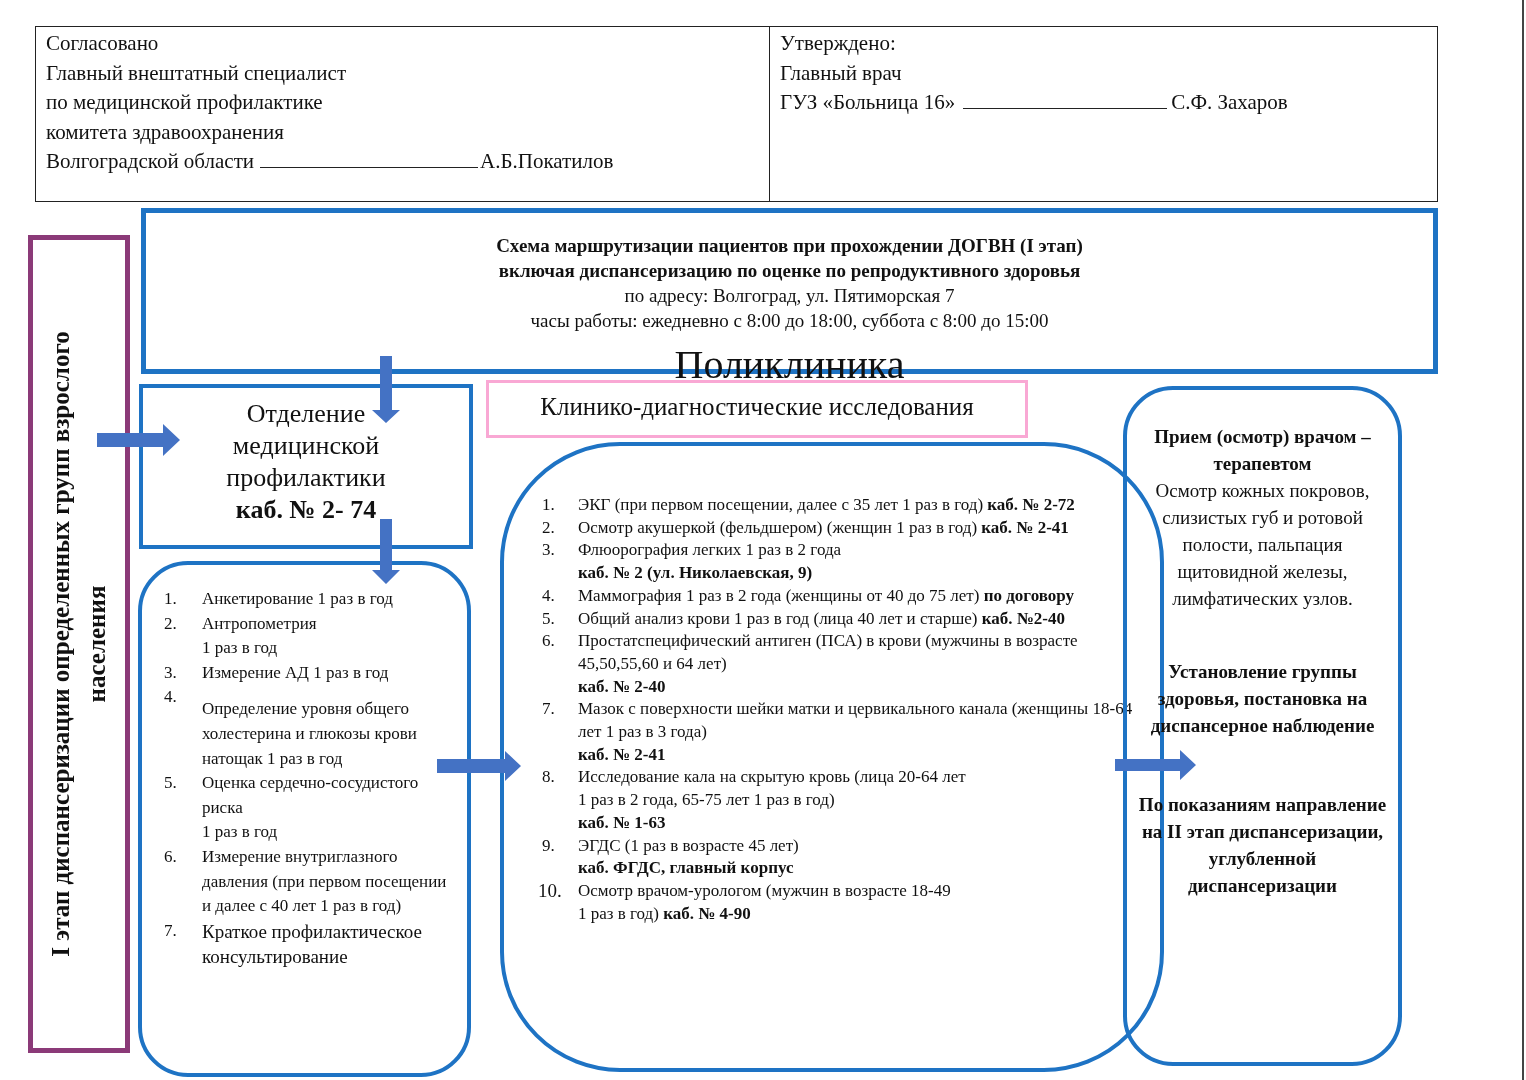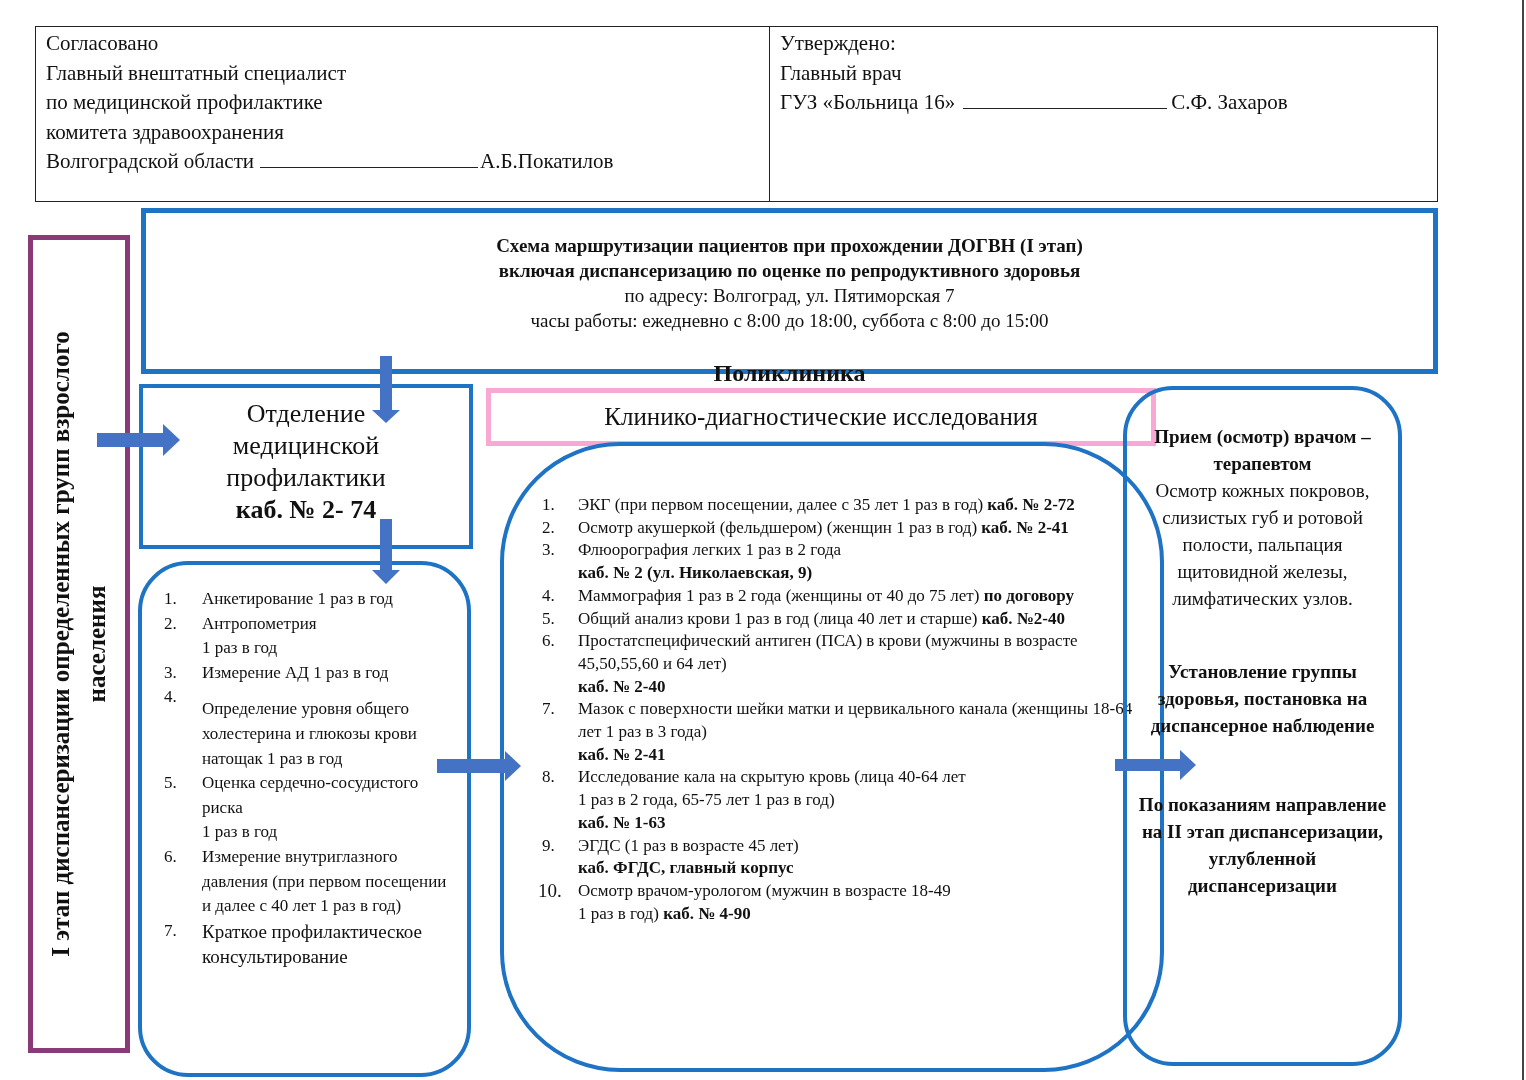--- a/index.html
+++ b/index.html
@@ -19,31 +19,31 @@
 
   
   .side-frame { left: 28px; top: 235px; width: 102px; height: 818px; border: 5px solid #8b3a78; box-sizing: border-box; }
   .side-text { position:absolute; left: 50%; top: 50%; width: 800px; transform: translate(-50%,-50%) rotate(-90deg);
                text-align:center; font-weight:bold; font-size: 25px; line-height: 36px; }
 
   
   .header { left: 141px; top: 208px; width: 1297px; height: 166px; border: 5px solid #1e73c4; box-sizing: border-box; text-align:center; padding-top: 20px; }
   .header .l1, .header .l2 { font-weight: bold; font-size: 19px; line-height: 25px; }
   .header .l3, .header .l4 { font-size: 19px; line-height: 25px; }
-  .header .l5 { font-size: 24px; line-height: 40px; margin-top: 20px; font-weight: bold; }
+  .header .l5 { font-size: 40px; line-height: 40px; margin-top: 12px; }
 
   
   .dept { left: 139px; top: 384px; width: 334px; height: 165px; border: 4px solid #1e73c4; box-sizing: border-box; text-align:center; padding-top: 10px; font-size: 26px; line-height: 32px; }
   .dept .room { font-weight: bold; }
 
   
   .list-left { left: 138px; top: 561px; width: 333px; height: 516px; border: 4px solid #1e73c4; border-radius: 50px; box-sizing: border-box; padding: 22px 8px 0 12px; font-size: 17px; line-height: 24.6px; }
 
   
-  .clinic-title { left: 486px; top: 388px; width: 670px; height: 58px; border: 5px solid #f9a8d4; box-sizing: border-box; text-align:center; font-size: 25px; line-height: 48px; }
+  .clinic-title { left: 486px; top: 380px; width: 542px; height: 58px; border: 3px solid #f9a8d4; box-sizing: border-box; text-align:center; font-size: 25px; line-height: 48px; }
 
   
   .list-mid { left: 500px; top: 442px; width: 664px; height: 630px; border: 4px solid #1e73c4; border-radius: 120px; box-sizing: border-box; padding: 48px 20px 0 30px; font-size: 17px; line-height: 22.7px; }
 
   
   .right-panel { left: 1123px; top: 386px; width: 279px; height: 680px; border: 4px solid #1e73c4; border-radius: 50px; box-sizing: border-box; text-align:center; padding: 33px 8px 0 8px; font-size: 19px; line-height: 27px; }
   .right-panel .b { font-weight: bold; }
   .gap1 { height: 46px; }
   .gap2 { height: 52px; }
 
@@ -170,21 +170,21 @@
       <li>
         <span class="num">6.</span>
         <span class="txt"><span style="white-space: pre-line;">Простатспецифический антиген (ПСА) в крови (мужчины в возрасте 45,50,55,60 и 64 лет)</span><span class="bold" style="display: block;">каб. № 2-40</span></span>
       </li>
       <li>
         <span class="num">7.</span>
         <span class="txt"><span style="white-space: pre-line;">Мазок с поверхности шейки матки и цервикального канала (женщины 18-64 лет 1 раз в 3 года)</span><span class="bold" style="display: block;">каб. № 2-41</span></span>
       </li>
       <li>
         <span class="num">8.</span>
-        <span class="txt"><span style="white-space: pre-line;">Исследование кала на скрытую кровь (лица 40-64 лет
+        <span class="txt"><span style="white-space: pre-line;">Исследование кала на скрытую кровь (лица 20-64 лет
 1 раз в 2 года, 65-75 лет 1 раз в год)</span><span class="bold" style="display: block;">каб. № 1-63</span></span>
       </li>
       <li>
         <span class="num">9.</span>
         <span class="txt"><span style="white-space: pre-line;">ЭГДС (1 раз в возрасте 45 лет)</span><span class="bold" style="display: block;">каб. ФГДС, главный корпус</span></span>
       </li>
       <li class="wide">
         <span class="num">10.</span>
         <span class="txt"><span style="white-space: pre-line;">Осмотр врачом-урологом (мужчин в возрасте 18-49
 1 раз в год) </span><span class="bold">каб. № 4-90</span></span>

